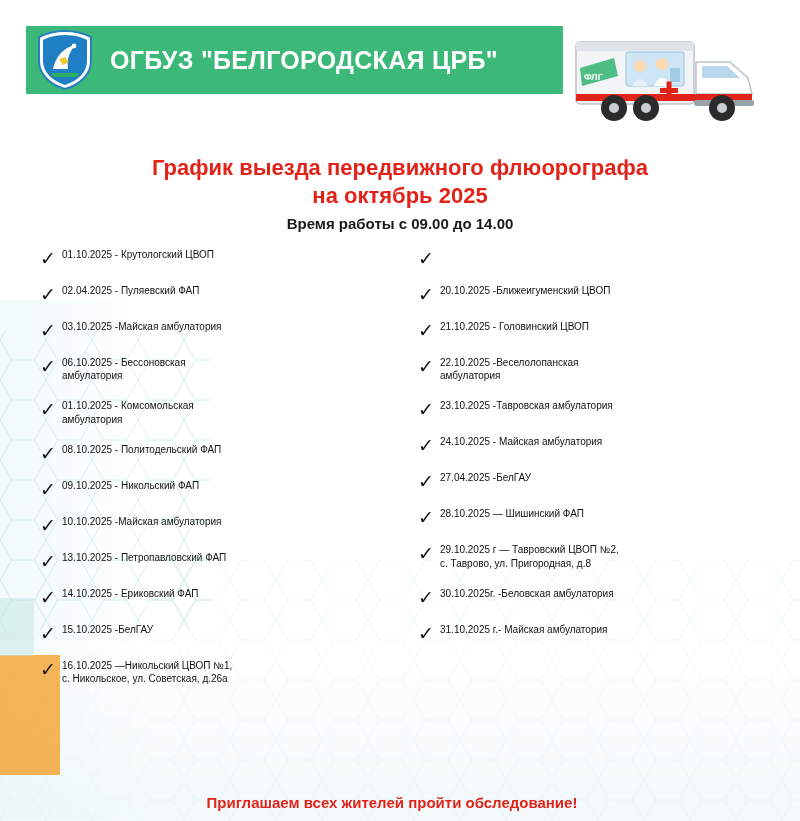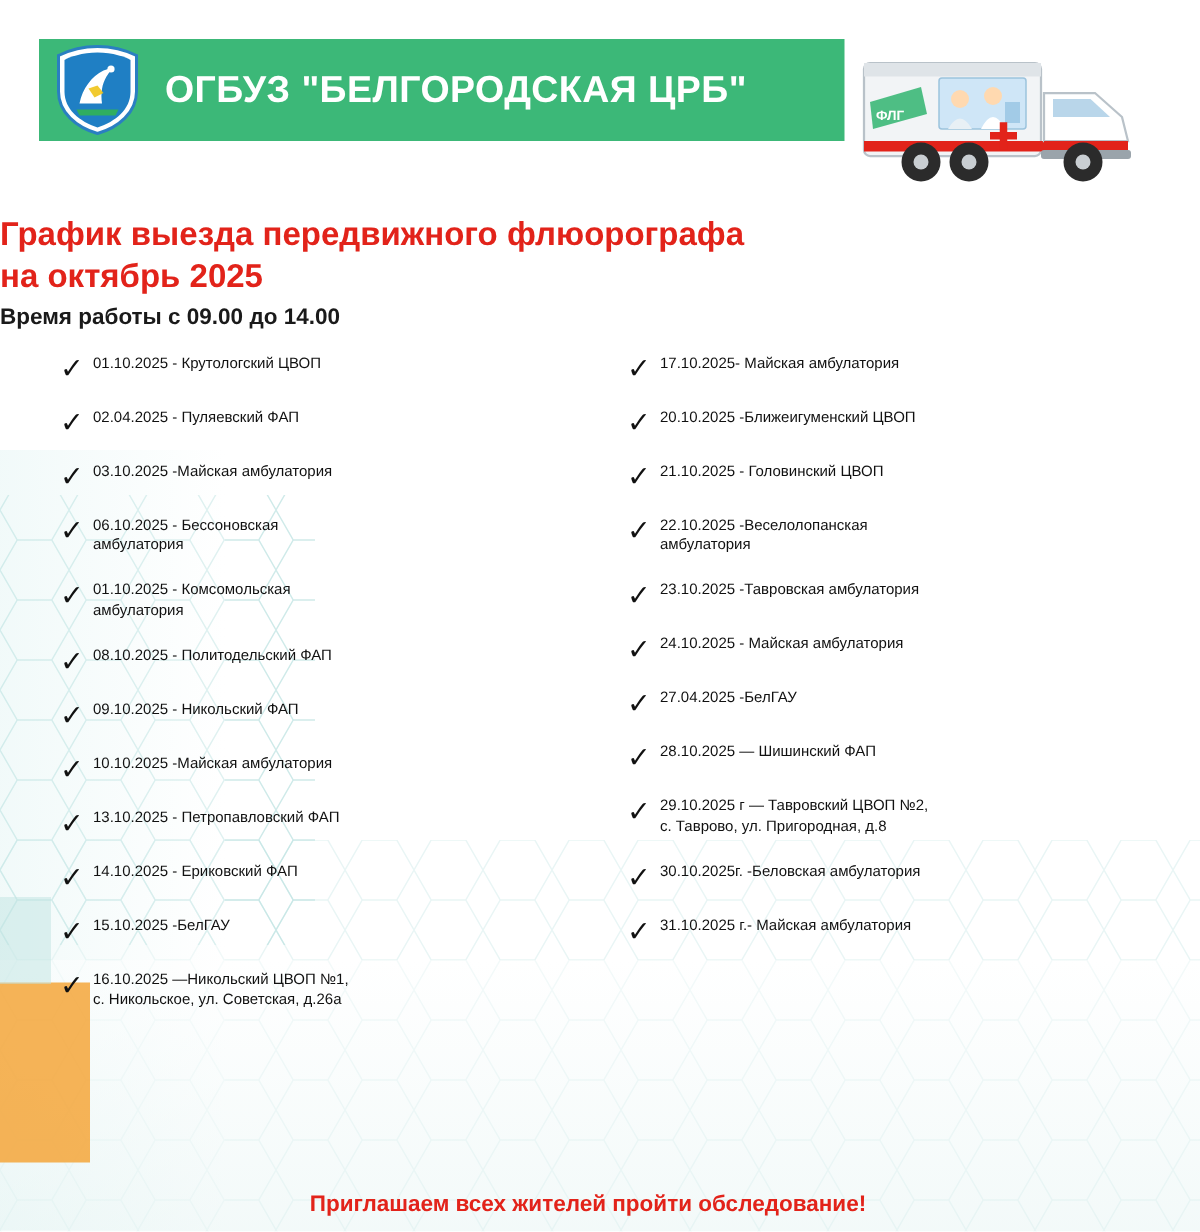--- a/index.html
+++ b/index.html
@@ -69,21 +69,22 @@
   .truck {
     position: absolute;
     left: 570px;
     top: 28px;
     width: 200px;
     height: 112px;
   }
 
   
   .title-block {
-    margin-top: 10px;
+    text-align: center;
+    margin-top: 22px;
   }
   .main-title {
     color: #e2231a;
     font-size: 22px;
     font-weight: bold;
     line-height: 1.25;
   }
   .main-title .line2 { display: block; }
   .sub-title {
     margin-top: 6px;
@@ -280,21 +281,20 @@
         <span class="entry-text">16.10.2025 —Никольский ЦВОП №1,
 с. Никольское, ул. Советская, д.26а</span>
       </div>
 
     </div>
 
     <div class="col col-right">
 
       <div class="entry">
         <span class="check">✓</span>
-        <span class="entry-text">17.10.2025- Майская амбулатория</span>
       </div>
       <div class="entry">
         <span class="check">✓</span>
         <span class="entry-text">20.10.2025 -Ближеигуменский ЦВОП</span>
       </div>
       <div class="entry">
         <span class="check">✓</span>
         <span class="entry-text">21.10.2025  - Головинский ЦВОП</span>
       </div>
       <div class="entry">

